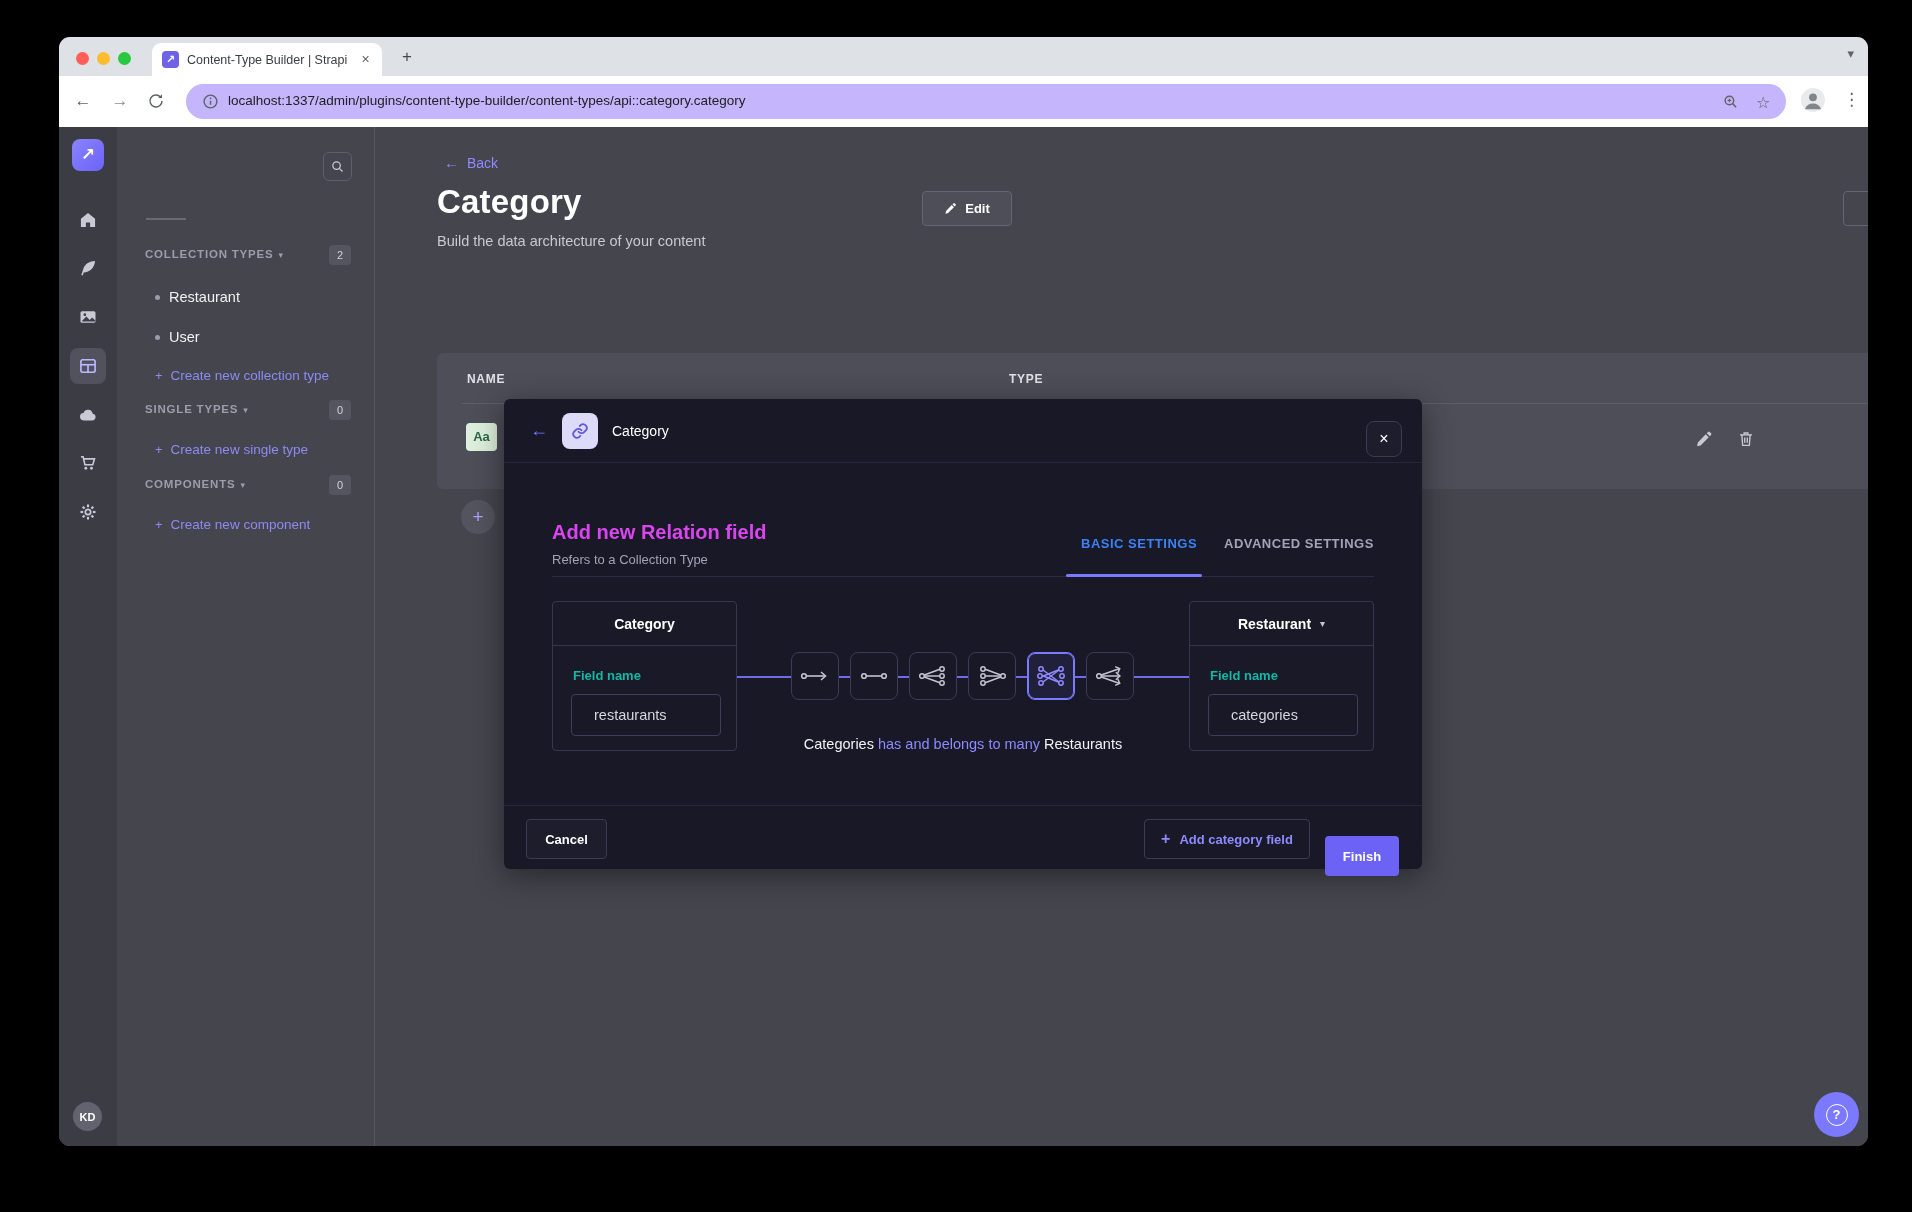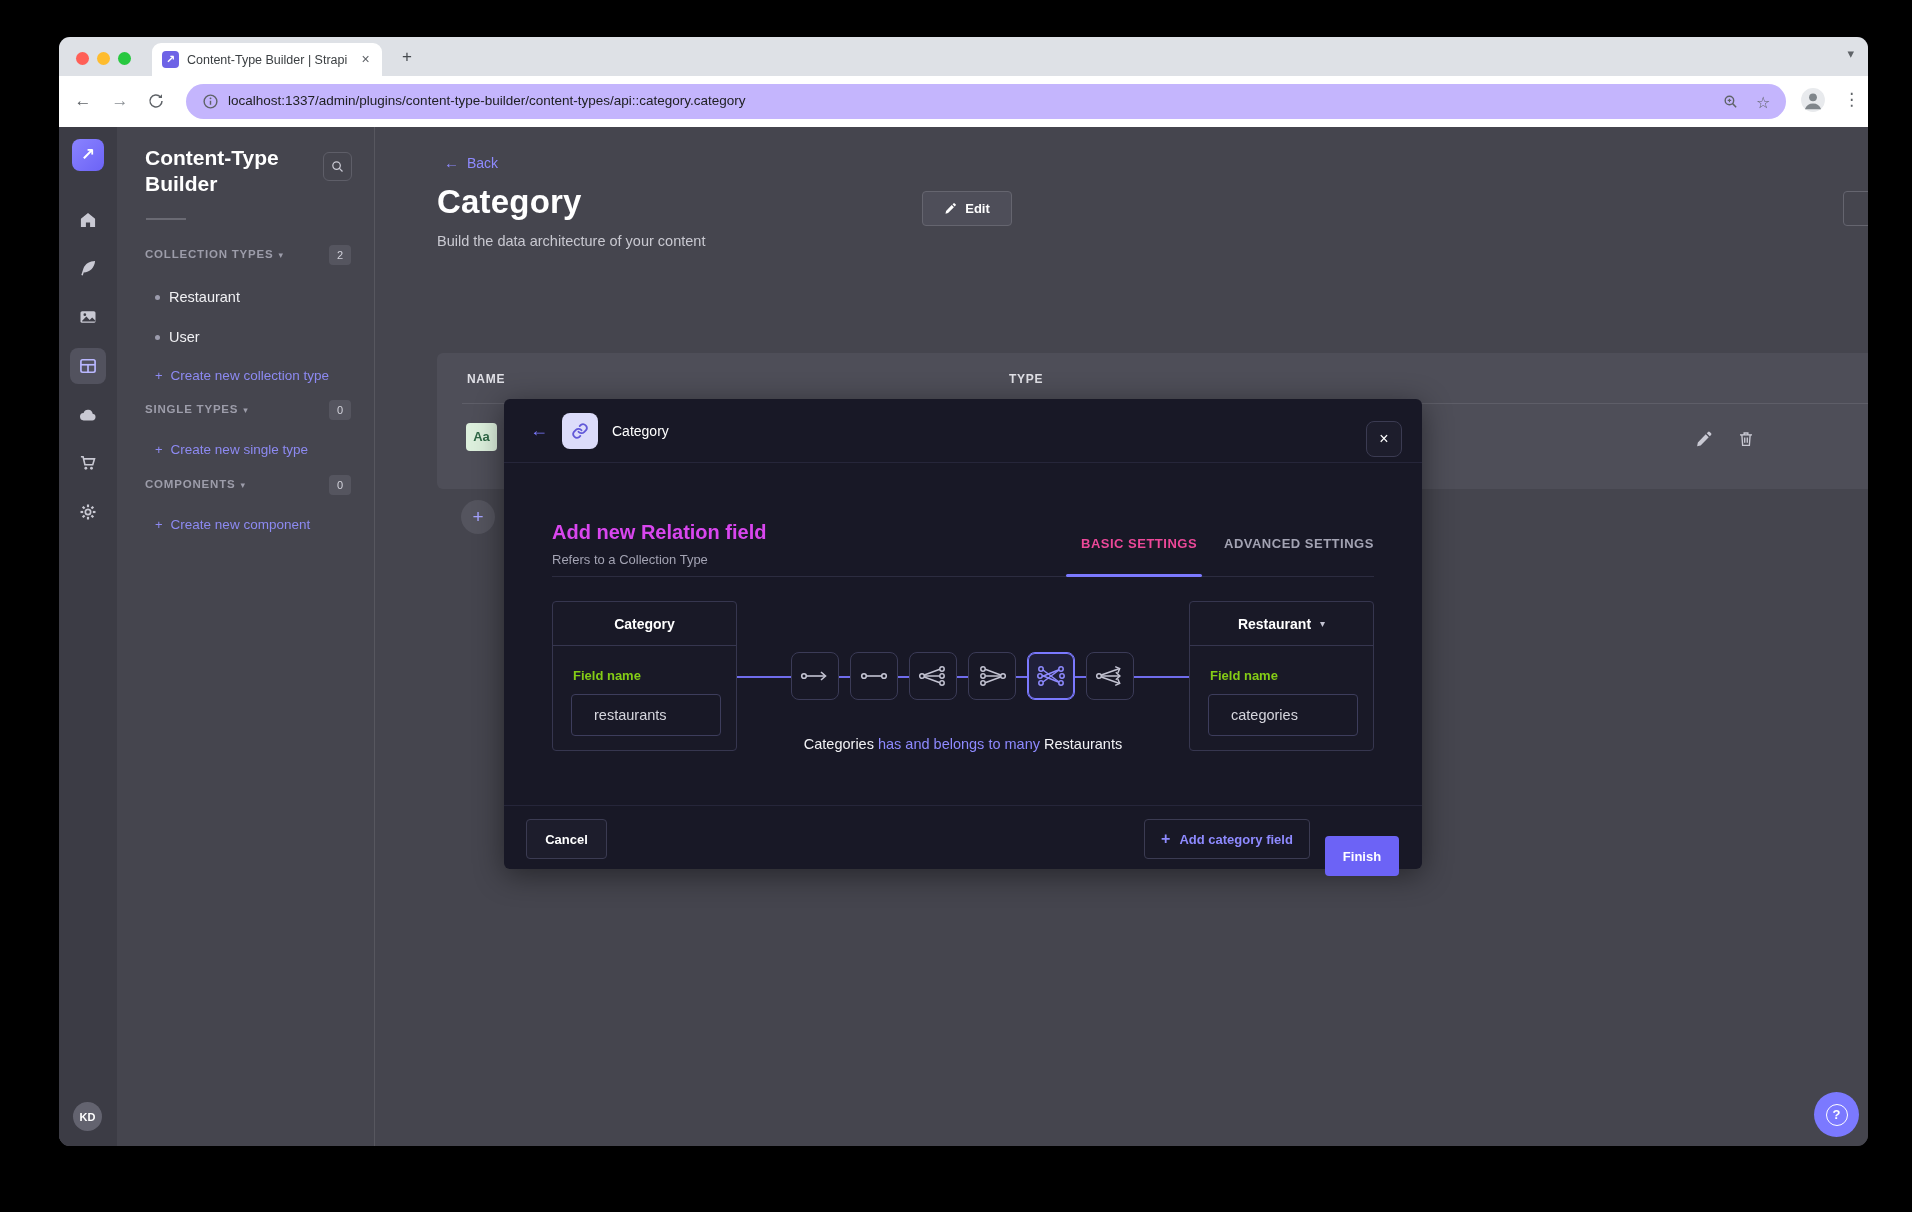--- a/index.html
+++ b/index.html
@@ -63,28 +63,28 @@
   
   .modal { position:absolute; left:445px; top:272px; width:918px; height:470px; background:#181826; border-radius:6px; box-shadow:0 6px 30px rgba(0,0,0,0.45); }
   .m-head { position:absolute; left:0; top:0; width:100%; height:64px; border-bottom:1px solid #26263a; }
   .m-back { position:absolute; left:26px; top:21px; font-size:18px; color:#7b79ff; }
   .m-chip { position:absolute; left:58px; top:14px; width:36px; height:36px; border-radius:8px; background:#dcdcfa; display:flex; align-items:center; justify-content:center; }
   .m-crumb { position:absolute; left:108px; top:24px; font-size:14px; color:#fff; }
   .m-close { position:absolute; left:862px; top:22px; width:36px; height:36px; border:1px solid #3b3b52; border-radius:8px; color:#fff; font-size:16px; text-align:center; line-height:34px; background:#1d1d2c; }
   .m-title { position:absolute; left:48px; top:122px; font-size:20px; font-weight:bold; color:#d946ef; }
   .m-sub { position:absolute; left:48px; top:153px; font-size:13px; color:#a3a3b3; }
   .m-tab { position:absolute; top:137px; font-size:13px; font-weight:bold; letter-spacing:0.5px; }
-  .m-tab.active { color:#ec4899; }
+  .m-tab.active { color:#3b82f6; }
   .m-tab.idle { color:#a3a3b3; }
   .m-divider { position:absolute; left:48px; top:177px; width:822px; height:1px; background:#2c2c40; }
   .m-underline { position:absolute; left:562px; top:175px; width:136px; height:3px; background:#7b79ff; border-radius:2px; }
 
   .rel-card { position:absolute; width:185px; height:150px; border:1px solid #36364f; border-radius:4px; background:#191927; }
   .rel-card .rc-head { position:absolute; left:0; top:0; width:100%; height:44px; border-bottom:1px solid #36364f; color:#fff; font-size:14px; font-weight:bold; display:flex; align-items:center; justify-content:center; gap:9px; }
-  .rc-label { position:absolute; left:20px; top:66px; font-size:13px; font-weight:bold; color:#84cc16; }
+  .rc-label { position:absolute; left:20px; top:66px; font-size:13px; font-weight:bold; color:#14b8a6; }
   .rc-input { position:absolute; left:18px; top:92px; width:150px; height:42px; border:1px solid #3d3d5c; border-radius:4px; background:#16162333; color:#d6d6de; font-size:14.5px; display:flex; align-items:center; padding-left:22px; }
   .rc-caret { font-size:10px; color:#c3c3d2; }
 
   .connector { position:absolute; left:233px; top:277px; width:452px; height:2px; background:#6f6cec; }
   .rel-btn { position:absolute; top:253px; width:48px; height:48px; border:1px solid #3b3b57; border-radius:8px; background:#181826; display:flex; align-items:center; justify-content:center; }
   .rel-btn.selected { border:1px solid #7b79ff; background:#20203a; box-shadow:0 0 0 1px #7b79ff inset; }
 
   .m-sentence { position:absolute; left:233px; top:337px; width:452px; text-align:center; font-size:14.5px; color:#f2f2f5; white-space:nowrap; }
   .m-sentence .rel { color:#8e8aff; }
 
@@ -207,21 +207,20 @@
                 <line x1="16.1" y1="16.1" x2="18.4" y2="18.4"></line>
                 <line x1="5.6" y1="18.4" x2="7.9" y2="16.1"></line>
                 <line x1="16.1" y1="7.9" x2="18.4" y2="5.6"></line>
               </g>
             </svg>
       </div>
       <div class="rail-avatar">KD</div>
     </div>
 
     <div class="panel">
-      <div class="panel-title">Content-Type Builder</div>
       <div class="panel-search">
         <svg width="15" height="15" viewBox="0 0 24 24">
               <circle cx="10.5" cy="10.5" r="6" fill="none" stroke="#c9c9d3" stroke-width="2"></circle>
               <line x1="15" y1="15" x2="20" y2="20" stroke="#c9c9d3" stroke-width="2"></line>
             </svg>
       </div>
       <div class="panel-rule"></div>
 
       <div class="sec-head" style="top:121px">
         <span>COLLECTION TYPES</span><span class="sec-caret">▾</span>

